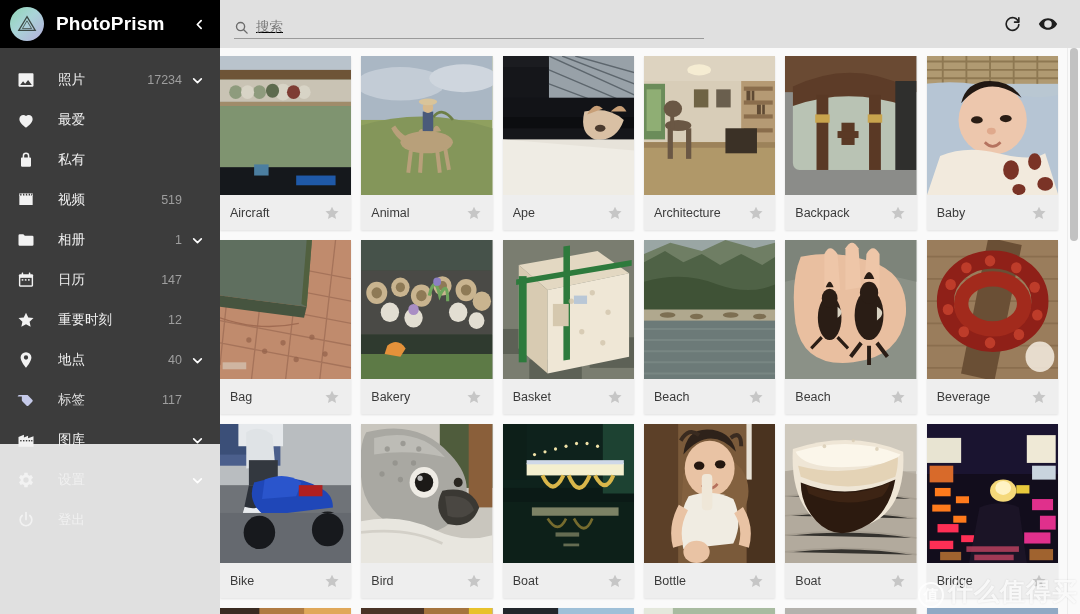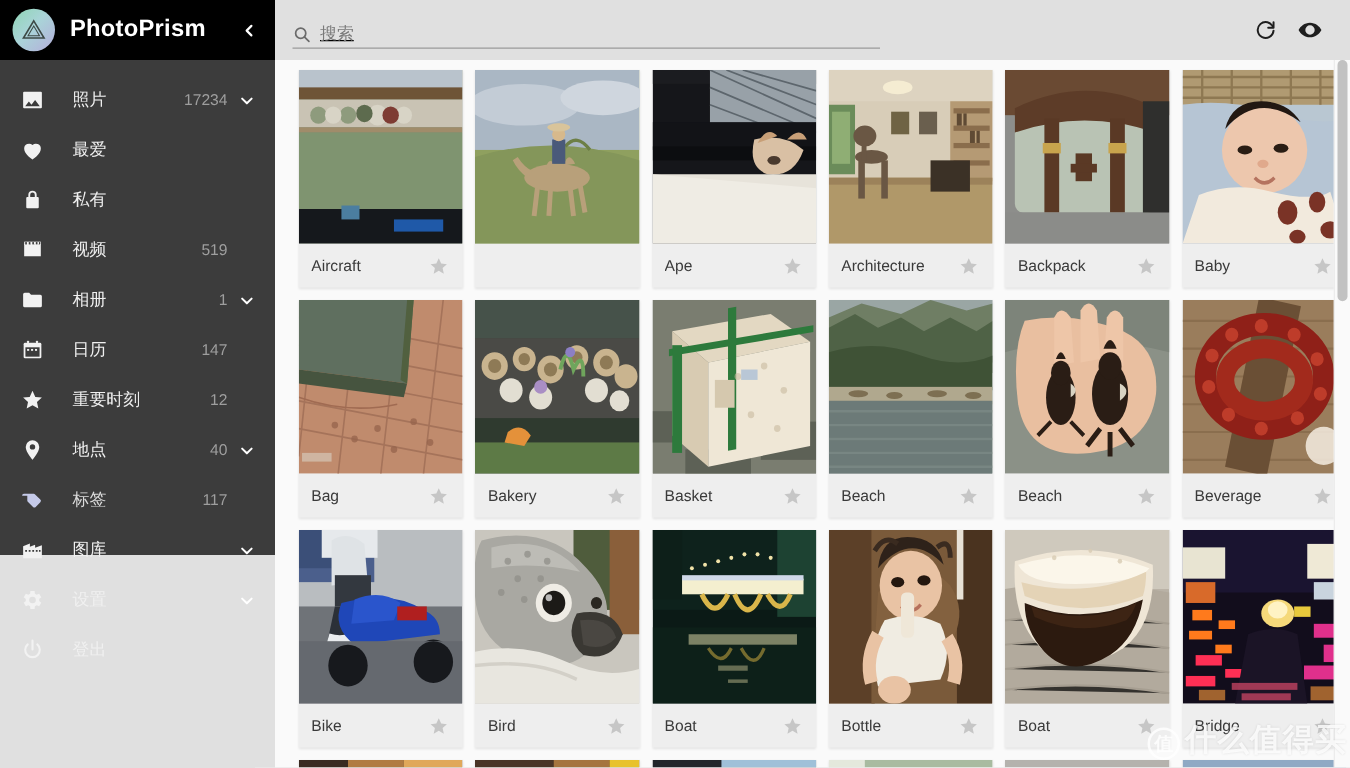--- a/index.html
+++ b/index.html
@@ -84,21 +84,21 @@
   .search-input::placeholder { color: #7a7a7a; }
   .toolbar-spacer { flex: 1 1 auto; }
   .tb-btn {
     width: 36px; height: 36px; display: flex; align-items: center;
     justify-content: center; cursor: pointer; color: #1f1f1f;
   }
 
   
   #grid-scroll {
     flex: 1 1 auto; overflow: hidden; position: relative;
-    padding: 8px 14px 0 19px; background: #fafafa;
+    padding: 8px 14px 0 0; background: #fafafa;
   }
   #grid {
     display: grid; grid-template-columns: repeat(6, 1fr);
     gap: 10px 10px; width: 838px;
   }
   .card {
     background: #eeeeee; cursor: pointer;
     box-shadow: 0 1px 2px rgba(0,0,0,0.10); overflow: hidden;
   }
   .thumb { width: 100%; height: 139px; position: relative; overflow: hidden; display: block; }
@@ -442,20 +442,28 @@
                 <g stroke="#b8a07a" stroke-width="3">
                   <line x1="38" y1="68" x2="36" y2="84"></line>
                   <line x1="46" y1="69" x2="45" y2="84"></line>
                   <line x1="58" y1="68" x2="60" y2="84"></line>
                   <line x1="64" y1="66" x2="67" y2="82"></line>
                 </g>
                 <rect x="47" y="40" width="8" height="14" fill="#4a5a7a"></rect>
                 <circle cx="51" cy="37" r="4" fill="#d7b98c"></circle>
                 <ellipse cx="51" cy="33" rx="7" ry="2.4" fill="#d9c49a"></ellipse>
               </svg>
+            </div>
+            <div class="card-foot">
+              <span class="card-title">Animal</span>
+              <span class="star-btn">
+                <svg width="18" height="18" viewBox="0 0 24 24" fill="currentColor">
+                  <path d="M12 3.5l2.6 5.6 6.1.7-4.6 4.1 1.3 6-5.4-3-5.4 3 1.3-6-4.6-4.1 6.1-.7z"></path>
+                </svg>
+              </span>
             </div>
           </div>
           <div class="card">
             <div class="thumb" style="height:139px">
               <svg viewBox="0 0 100 100" preserveAspectRatio="none">
                 <rect width="100" height="100" fill="#15161a"></rect>
                 <rect y="0" width="100" height="8" fill="#1b1c20"></rect>
                 <rect x="35" y="0" width="65" height="36" fill="#98a1a8"></rect>
                 <g stroke="#5d666d" stroke-width="1">
                   <path d="M35 0 L100 28 M45 0 L100 20 M55 0 L100 12 M35 10 L100 36 M35 20 L80 36"></path>

